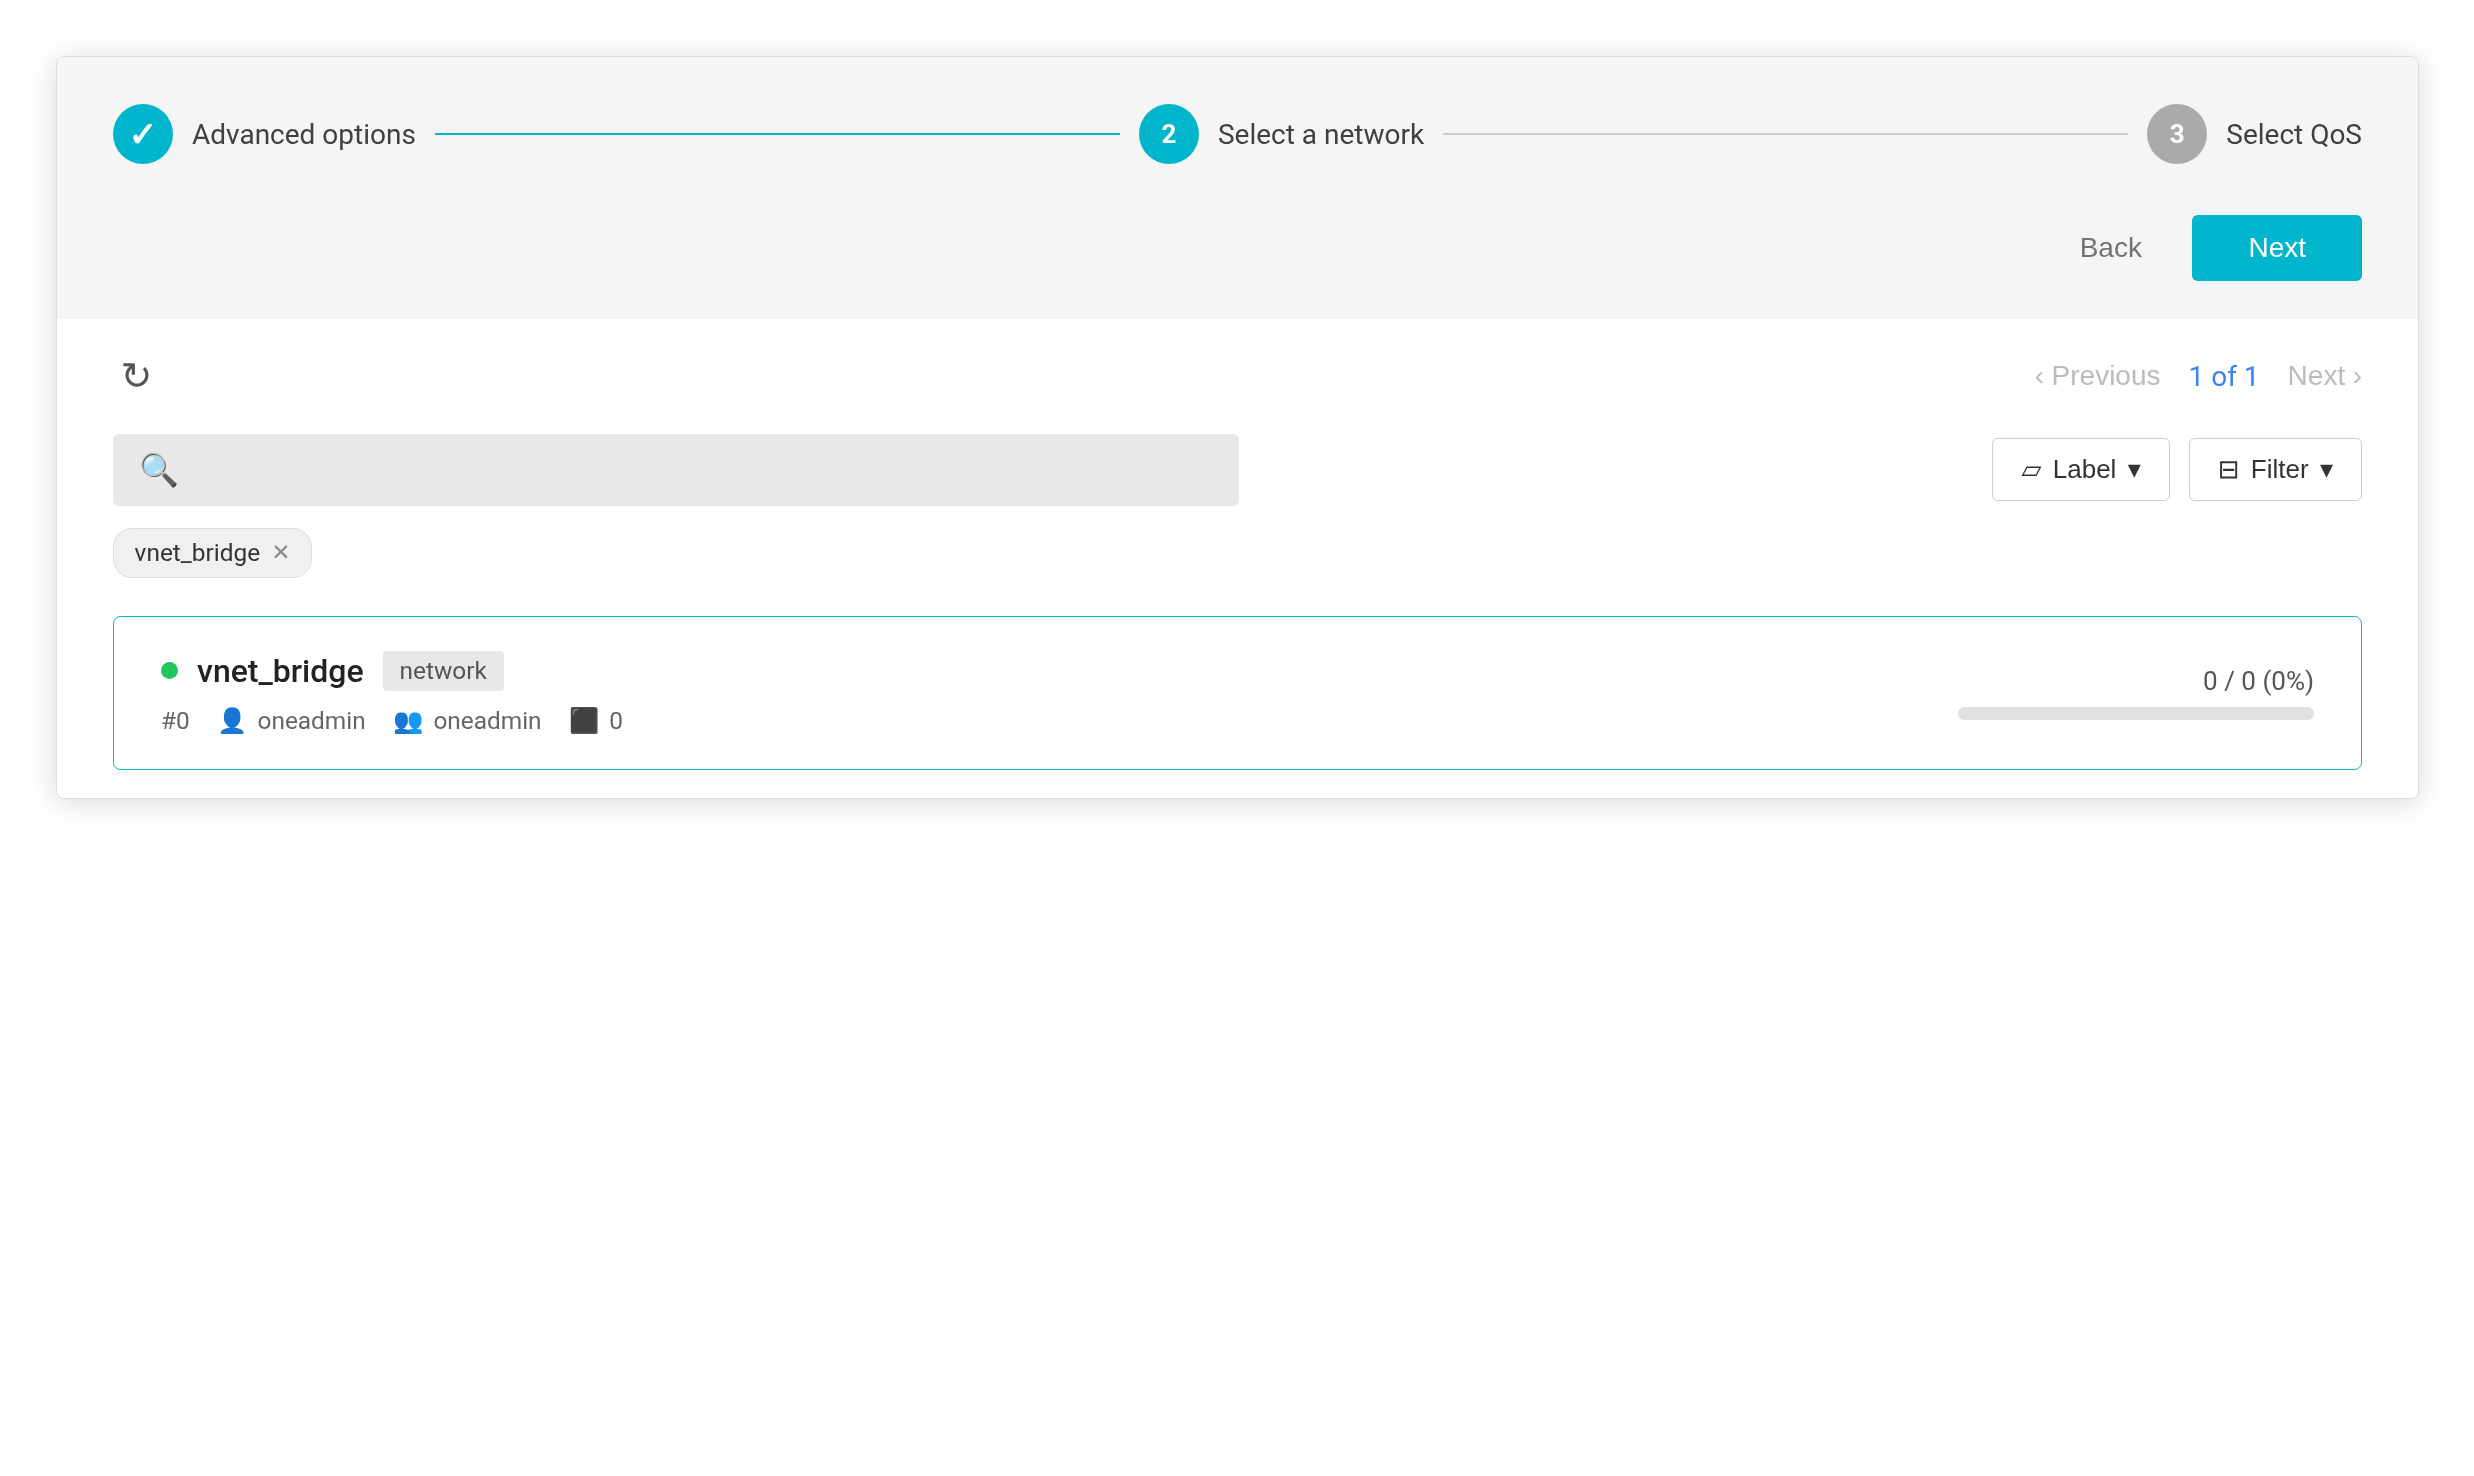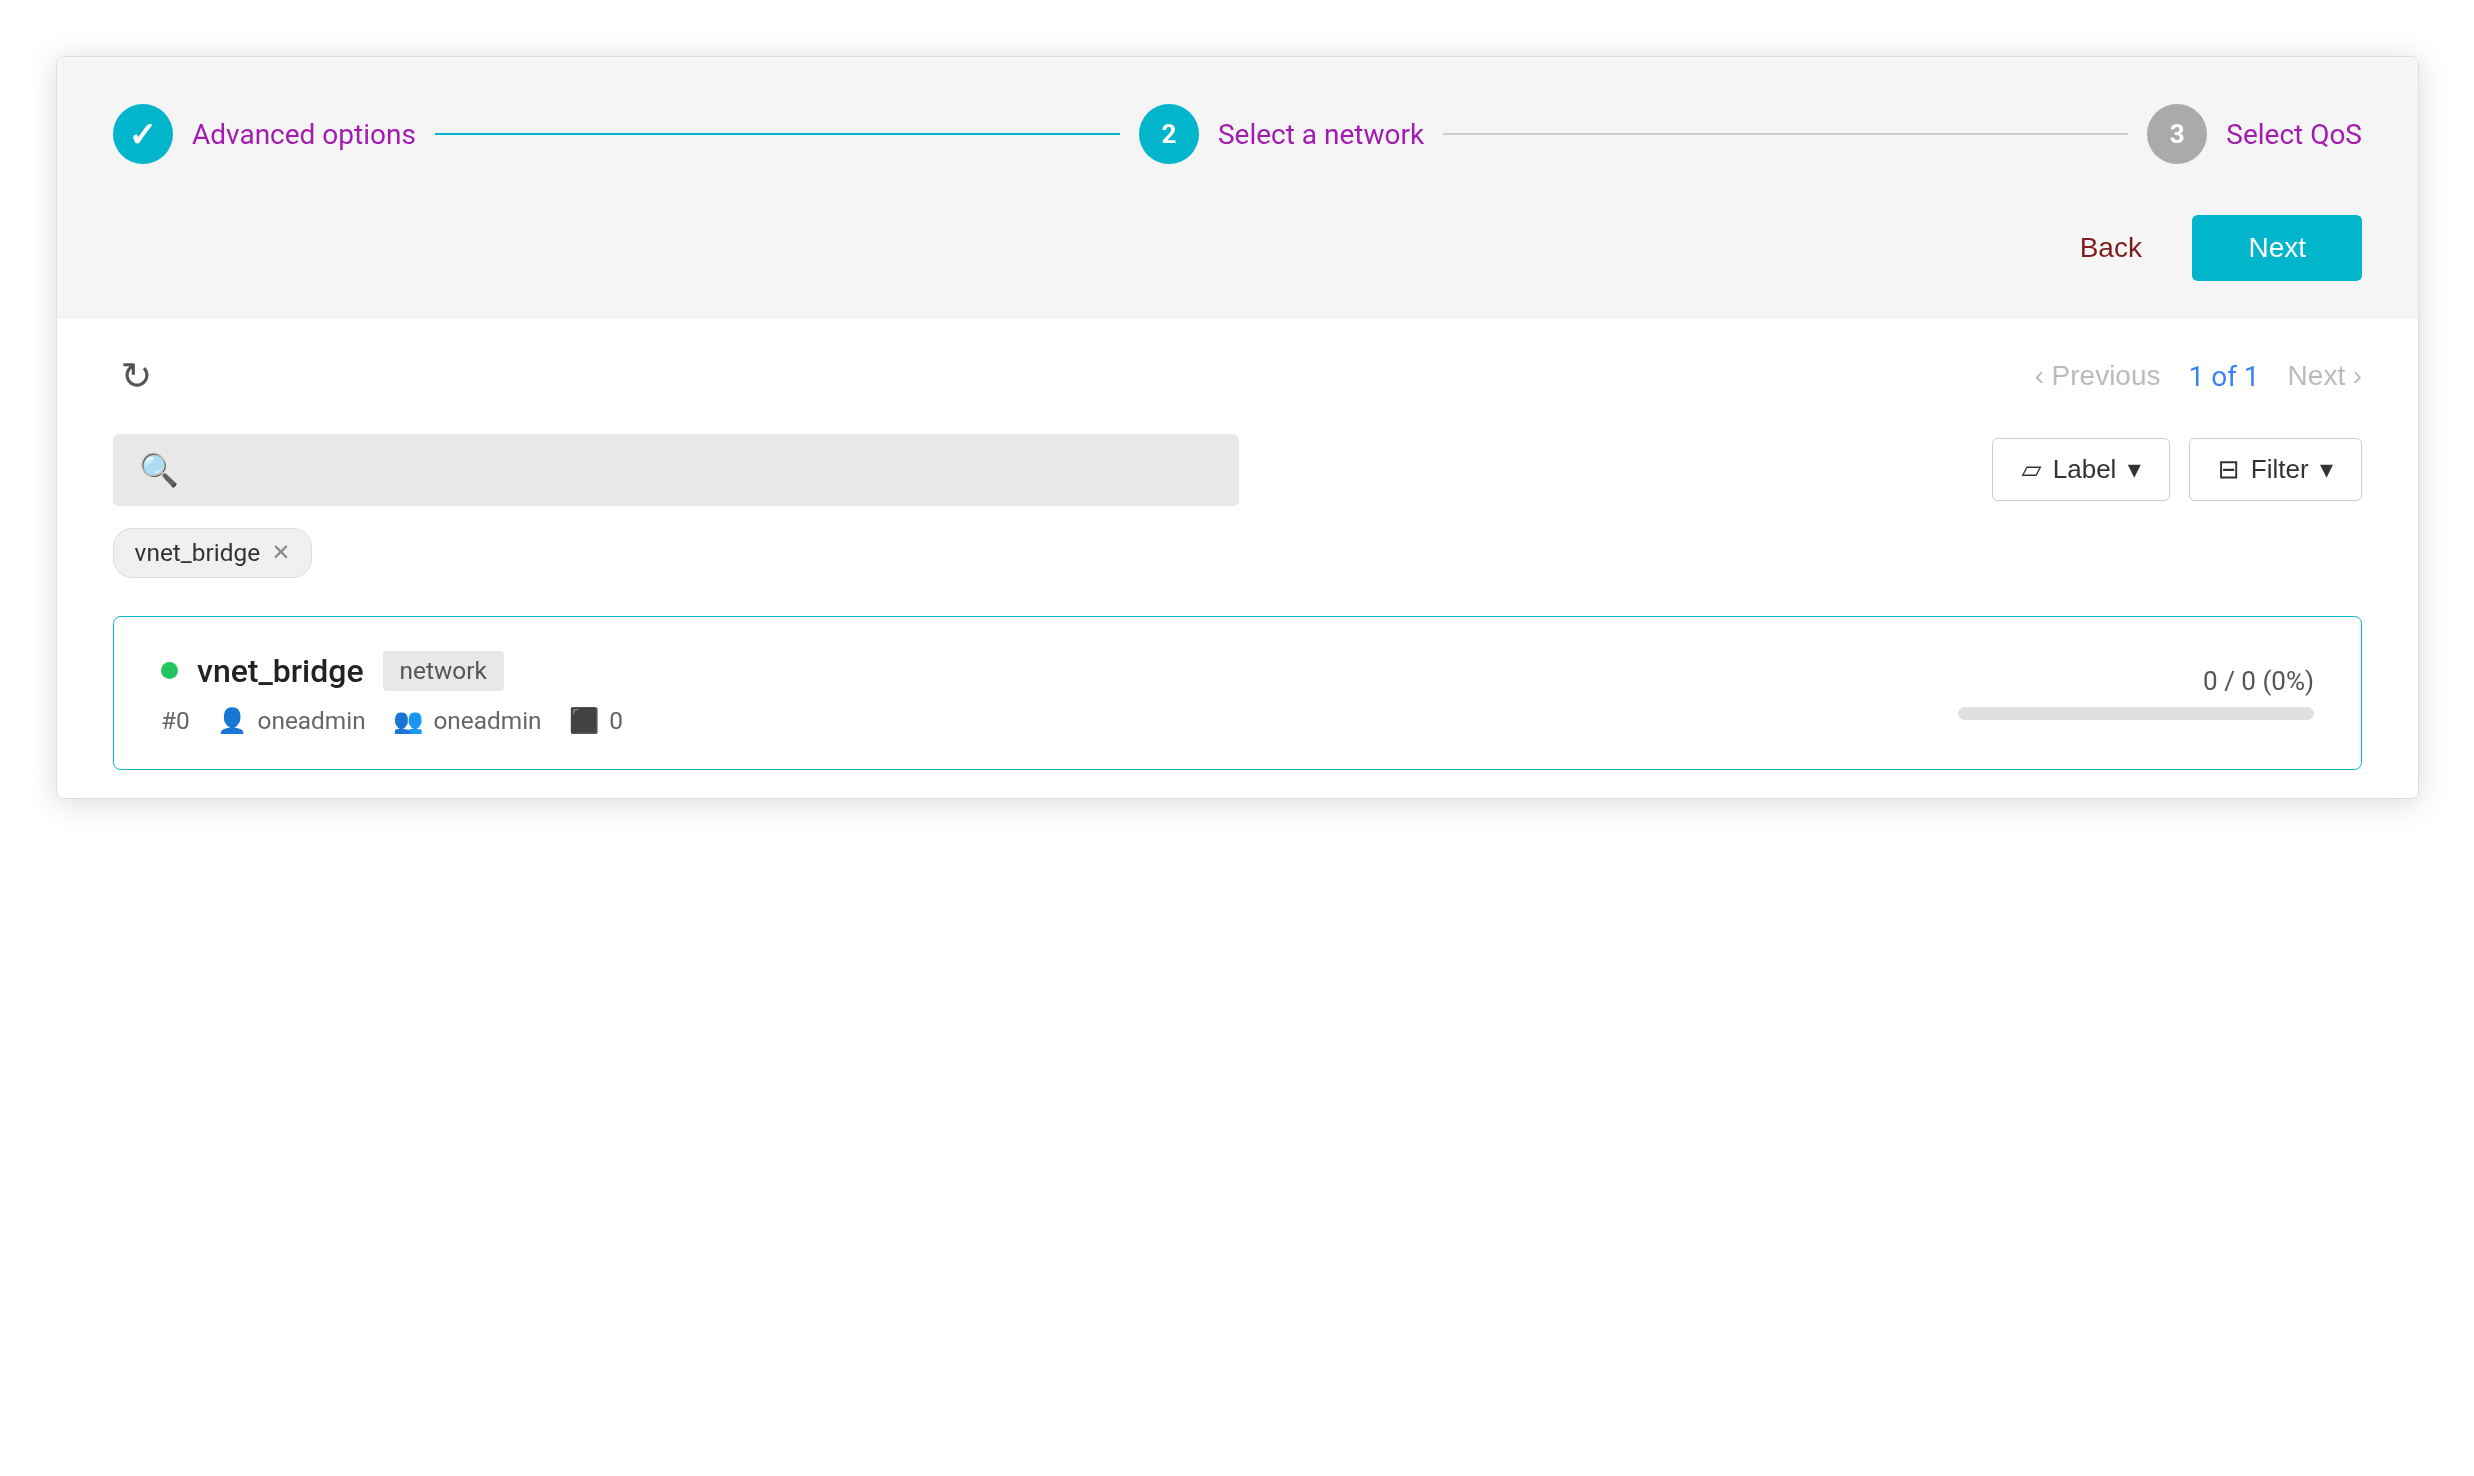--- a/index.html
+++ b/index.html
@@ -77,21 +77,21 @@
     .step-circle.active {
       background: #00b5cc;
       color: #fff;
     }
     .step-circle.inactive {
       background: #aaa;
       color: #fff;
     }
     .step-label {
       font-size: 28px;
-      color: #a21caf;
+      color: #404040;
       font-weight: 400;
     }
     .step-line {
       flex: 1;
       height: 2.8px;
       margin: 0 19px;
     }
     .step-line.completed {
       background: #00b5cc;
     }
@@ -103,21 +103,21 @@
       justify-content: flex-end;
       align-items: center;
       gap: 22.5px;
       padding: 22.5px 56px 38px 56px;
       background: #f5f5f5;
     }
     .btn-back {
       background: none;
       border: none;
       font-size: 28px;
-      color: #7f1d1d;
+      color: #737373;
       cursor: pointer;
       padding: 15px 28px;
     }
     .btn-next {
       background: #00b5cc;
       color: #fff;
       border: none;
       border-radius: 5.6px;
       font-size: 28px;
       font-weight: 500;

